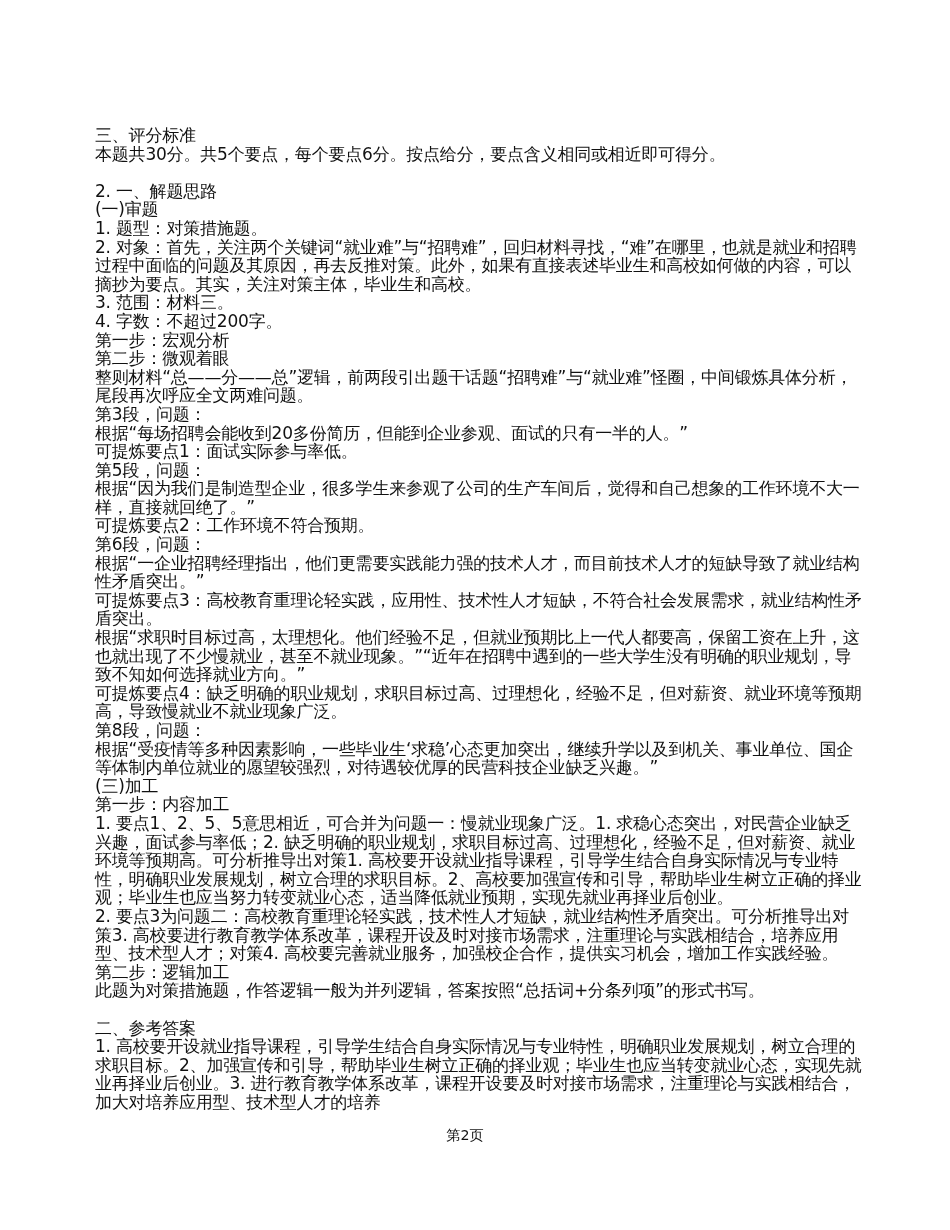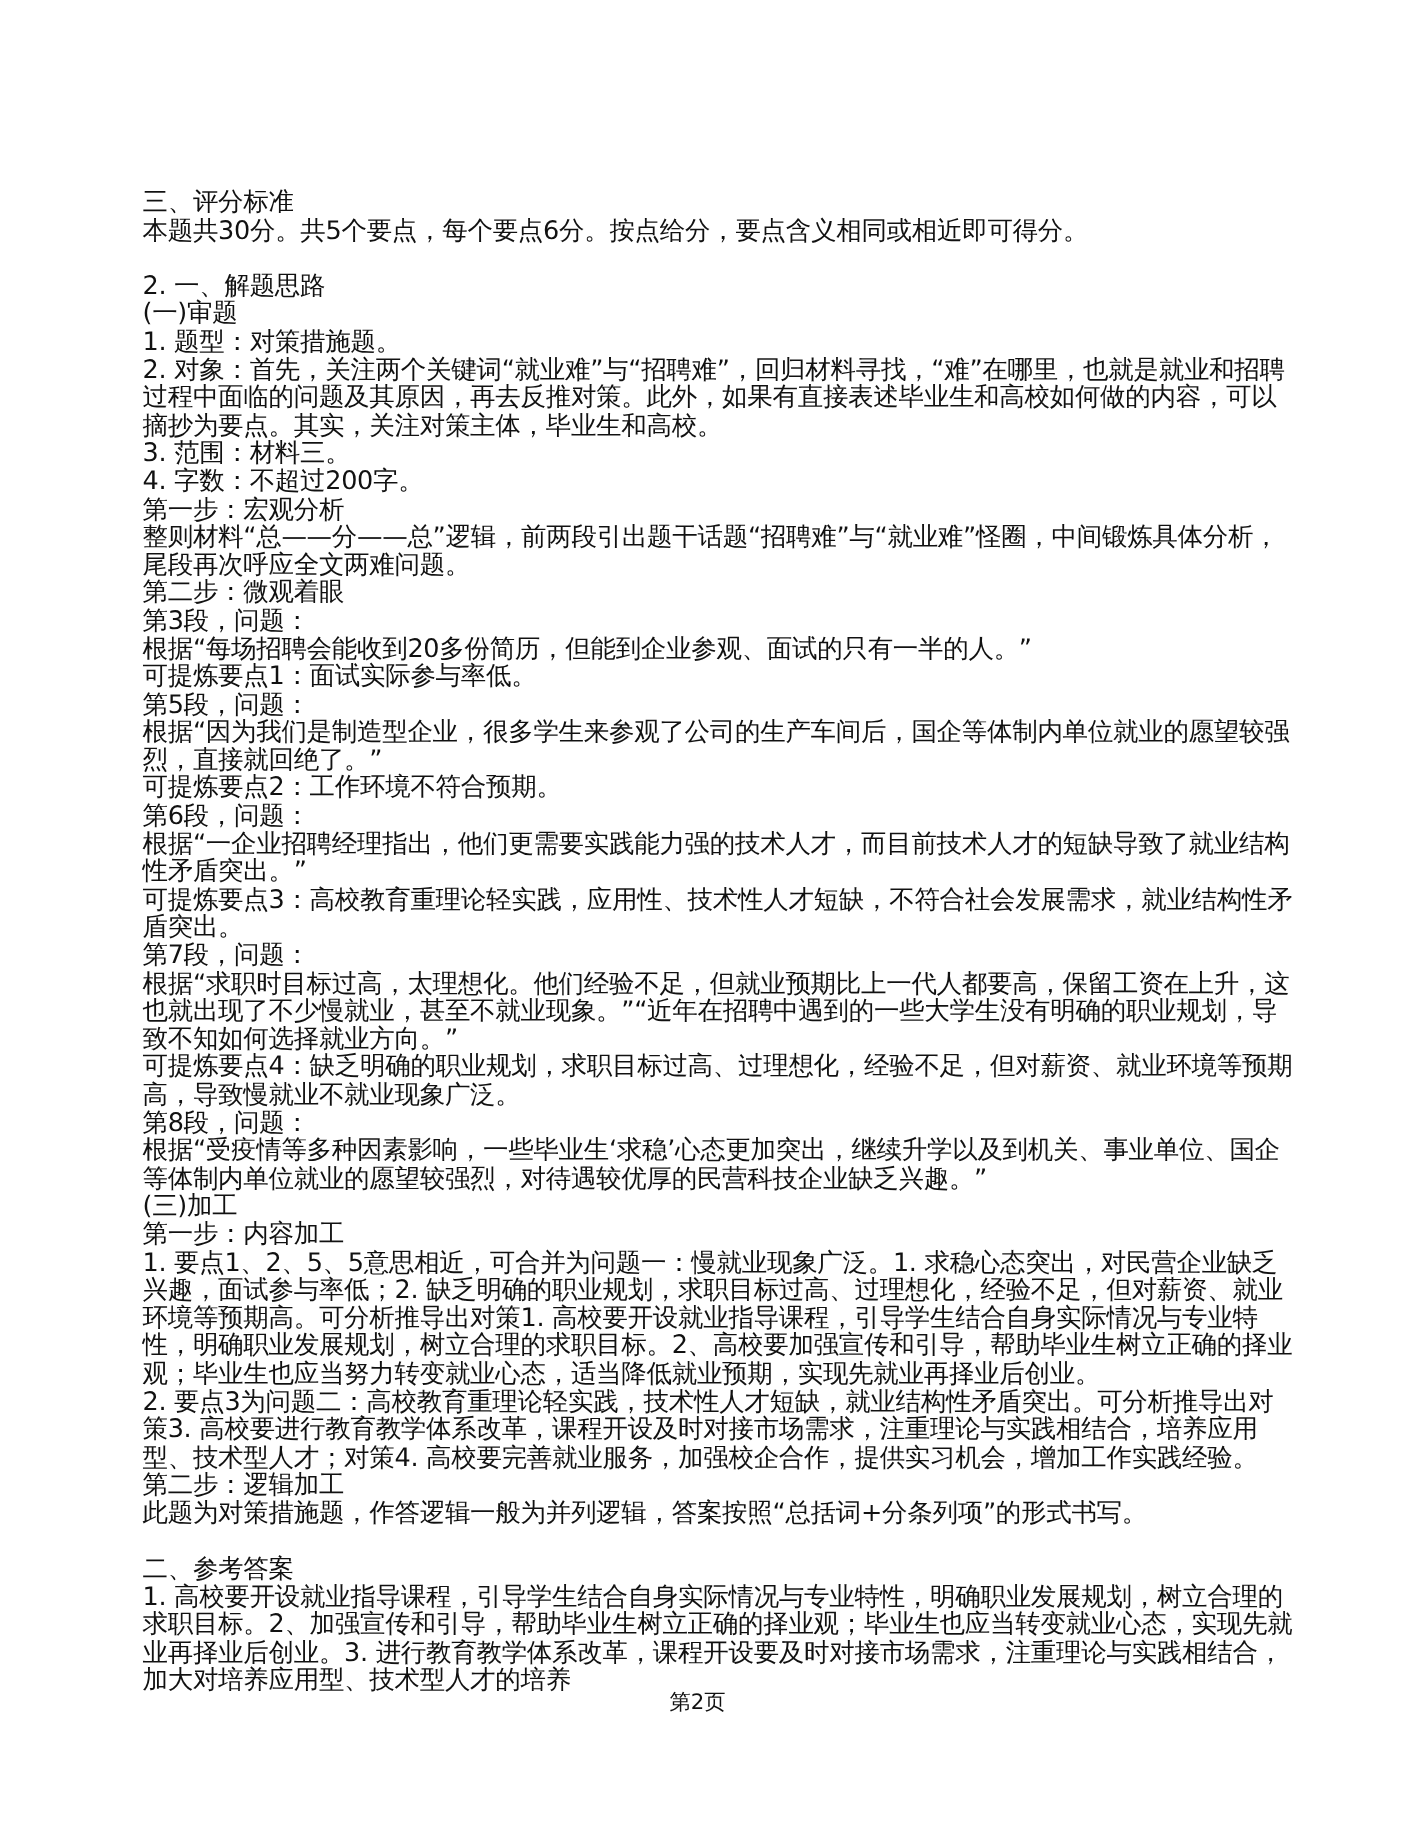--- a/index.html
+++ b/index.html
@@ -21,36 +21,35 @@
   <span class="line blank"></span>
 
   <span class="line">2. 一、解题思路</span>
   <span class="line">(一)审题</span>
   <span class="line">1. 题型：对策措施题。</span>
   <span class="line">2. 对象：首先，关注两个关键词“就业难”与“招聘难”，回归材料寻找，“难”在哪里，也就是就业和招聘过程中面临的问题及其原因，再去反推对策。此外，如果有直接表述毕业生和高校如何做的内容，可以摘抄为要点。其实，关注对策主体，毕业生和高校。</span>
   <span class="line">3. 范围：材料三。</span>
   <span class="line">4. 字数：不超过200字。</span>
 
   <span class="line">第一步：宏观分析</span>
+  <span class="line">第二步：微观着眼</span>
   <span class="line">整则材料“总——分——总”逻辑，前两段引出题干话题“招聘难”与“就业难”怪圈，中间锻炼具体分析，尾段再次呼应全文两难问题。</span>
-  <span class="line">第二步：微观着眼</span>
 
   <span class="line">第3段，问题：</span>
   <span class="line">根据“每场招聘会能收到20多份简历，但能到企业参观、面试的只有一半的人。”</span>
   <span class="line">可提炼要点1：面试实际参与率低。</span>
 
   <span class="line">第5段，问题：</span>
-  <span class="line">根据“因为我们是制造型企业，很多学生来参观了公司的生产车间后，国企等体制内单位就业的愿望较强烈，直接就回绝了。”</span>
+  <span class="line">根据“因为我们是制造型企业，很多学生来参观了公司的生产车间后，觉得和自己想象的工作环境不大一样，直接就回绝了。”</span>
   <span class="line">可提炼要点2：工作环境不符合预期。</span>
 
   <span class="line">第6段，问题：</span>
   <span class="line">根据“一企业招聘经理指出，他们更需要实践能力强的技术人才，而目前技术人才的短缺导致了就业结构性矛盾突出。”</span>
   <span class="line">可提炼要点3：高校教育重理论轻实践，应用性、技术性人才短缺，不符合社会发展需求，就业结构性矛盾突出。</span>
 
-  <span class="line">第7段，问题：</span>
   <span class="line">根据“求职时目标过高，太理想化。他们经验不足，但就业预期比上一代人都要高，保留工资在上升，这也就出现了不少慢就业，甚至不就业现象。”“近年在招聘中遇到的一些大学生没有明确的职业规划，导致不知如何选择就业方向。”</span>
   <span class="line">可提炼要点4：缺乏明确的职业规划，求职目标过高、过理想化，经验不足，但对薪资、就业环境等预期高，导致慢就业不就业现象广泛。</span>
 
   <span class="line">第8段，问题：</span>
   <span class="line">根据“受疫情等多种因素影响，一些毕业生‘求稳’心态更加突出，继续升学以及到机关、事业单位、国企等体制内单位就业的愿望较强烈，对待遇较优厚的民营科技企业缺乏兴趣。”</span>
 
   <span class="line">(三)加工</span>
   <span class="line">第一步：内容加工</span>
   <span class="line">1. 要点1、2、5、5意思相近，可合并为问题一：慢就业现象广泛。1. 求稳心态突出，对民营企业缺乏兴趣，面试参与率低；2. 缺乏明确的职业规划，求职目标过高、过理想化，经验不足，但对薪资、就业环境等预期高。可分析推导出对策1. 高校要开设就业指导课程，引导学生结合自身实际情况与专业特性，明确职业发展规划，树立合理的求职目标。2、高校要加强宣传和引导，帮助毕业生树立正确的择业观；毕业生也应当努力转变就业心态，适当降低就业预期，实现先就业再择业后创业。</span>
   <span class="line">2. 要点3为问题二：高校教育重理论轻实践，技术性人才短缺，就业结构性矛盾突出。可分析推导出对策3. 高校要进行教育教学体系改革，课程开设及时对接市场需求，注重理论与实践相结合，培养应用型、技术型人才；对策4. 高校要完善就业服务，加强校企合作，提供实习机会，增加工作实践经验。</span>

